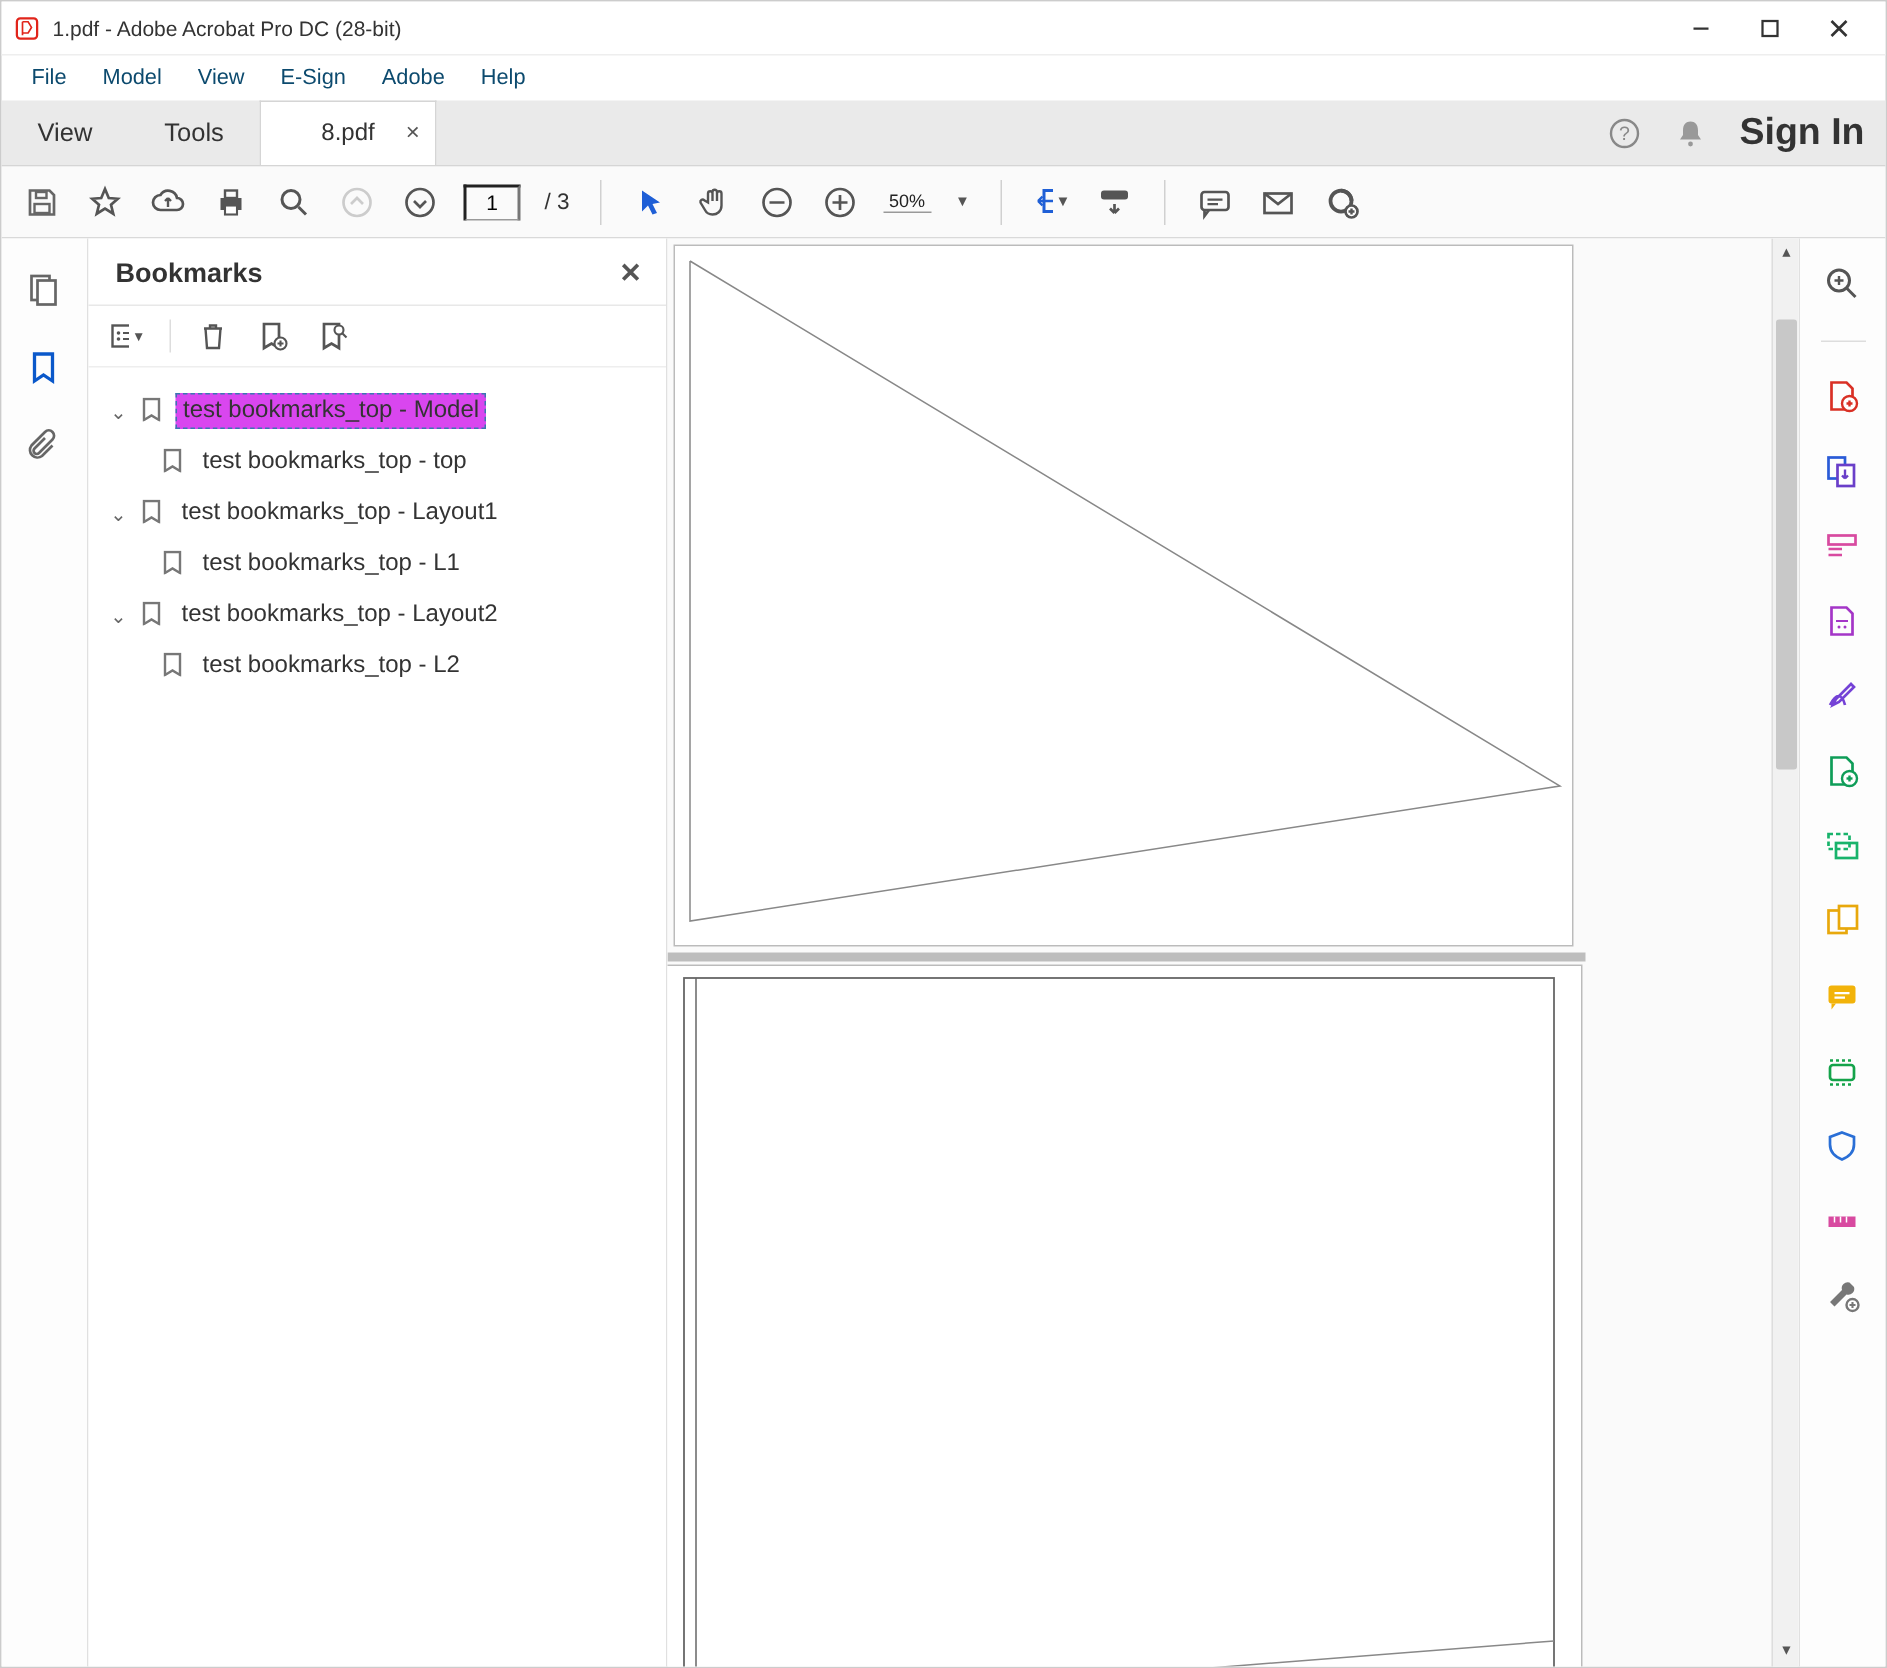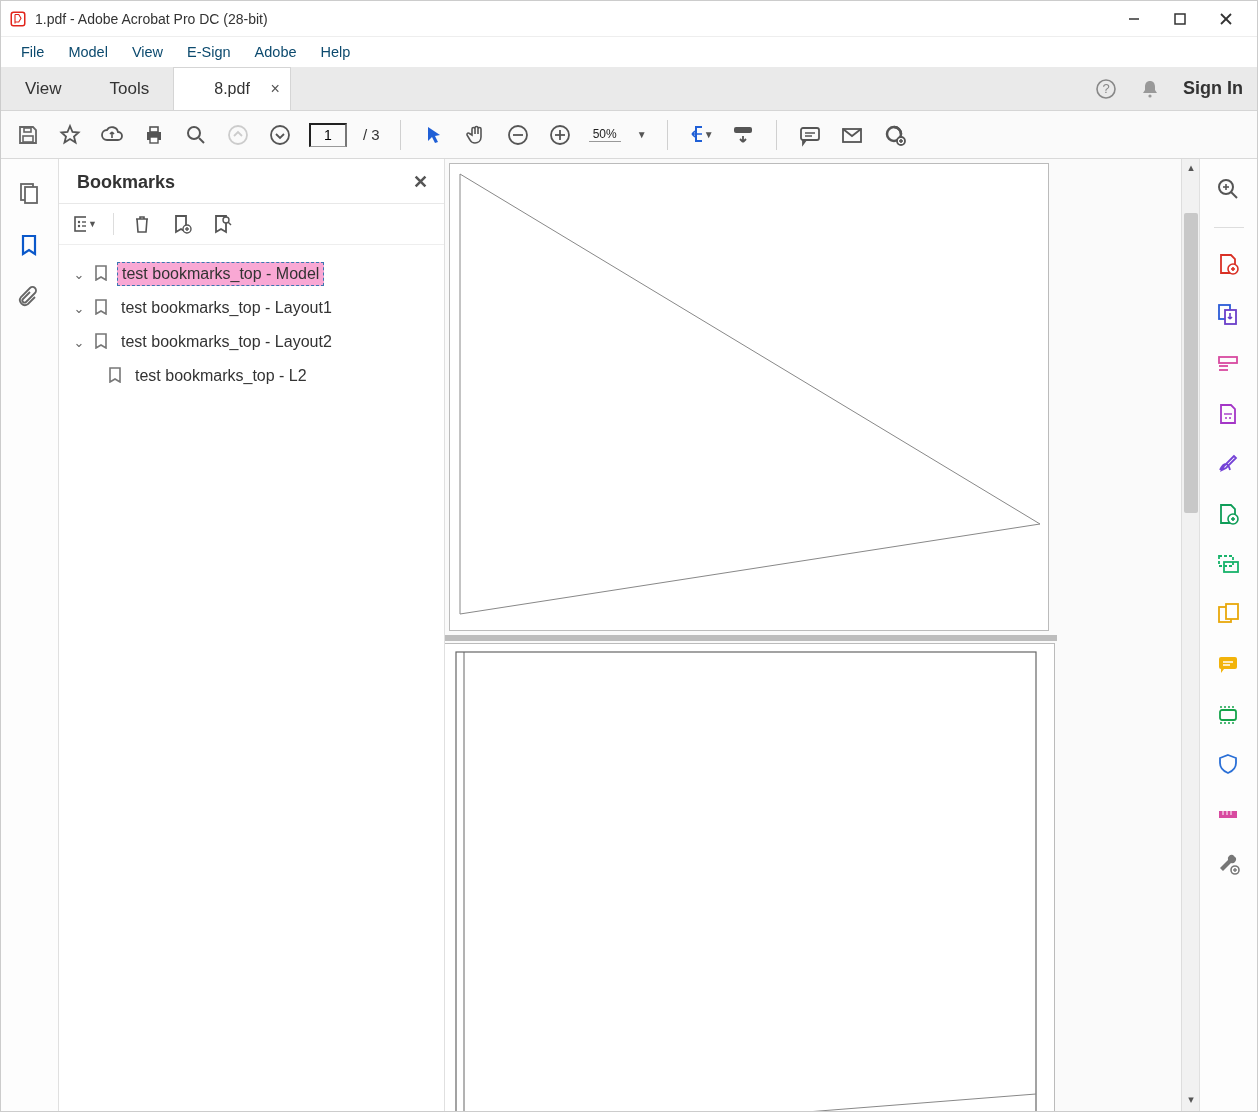--- a/index.html
+++ b/index.html
@@ -10,21 +10,21 @@
 .titlebar .spacer{flex:1;}
 .winbtn{width:46px;height:32px;display:flex;align-items:center;justify-content:center;font-size:14px;color:#333;}
 .menubar { height:30px; display:flex; align-items:center; padding:0 10px; gap:4px; }
 .menubar .mitem{ padding:4px 10px; font-size:14.5px; color:#0c4a6e;}
 .tabbar { height:44px; background:#eaeaea; display:flex; align-items:stretch; border-bottom:1px solid #d5d5d5;}
 .tabbar .hometab{ padding:0 24px; display:flex;align-items:center; font-size:17px; color:#333;}
 .tabbar .doctab{ background:#fff; border-top:1px solid #d5d5d5;border-left:1px solid #d5d5d5;border-right:1px solid #d5d5d5; padding:0 40px 0 40px; display:flex;align-items:center; font-size:16px; color:#333; position:relative;}
 .tabbar .doctab .closex{ position:absolute; right:10px; top:12px; font-size:16px; color:#555;}
 .tabbar .rightarea{margin-left:auto;display:flex;align-items:center;padding:0 14px;gap:22px;}
 .ricon{width:22px;height:22px;display:flex;align-items:center;justify-content:center;color:#777;}
-.signin{font-size:18px;font-weight:600;color:#333;}
+.signin{font-size:25px;font-weight:600;color:#333;}
 .toolbar{height:48px;background:#fafafa;border-bottom:1px solid #d9d9d9;display:flex;align-items:center;padding:0 14px;gap:16px;}
 .ticon{width:26px;height:26px;display:flex;align-items:center;justify-content:center;color:#555;}
 .tsep{width:1px;height:30px;background:#d0d0d0;margin:0 4px;}
 .pagebox{width:38px;height:24px;text-align:center;font-size:14px;border-bottom:1px solid #999;background:transparent;}
 .pagefrac{font-size:15px;color:#333;}
 .zoomtxt{font-size:12px;color:#222;border-bottom:1px solid #999;padding:0 4px;}
 .zoomdd{font-size:10px;color:#555;}
 .mainarea{display:flex;height:calc(1112px - 36px - 30px - 44px - 48px);}
 .leftrail{width:58px;background:#fdfdfd;border-right:1px solid #e0e0e0;display:flex;flex-direction:column;align-items:center;gap:26px;padding-top:22px;}
 .lricon{width:26px;height:26px;color:#666;}
@@ -34,21 +34,21 @@
 .bmheader .bmtitle{font-size:18px;color:#333;flex:1;}
 .bmheader .bmclose{font-size:18px;color:#555;}
 .bmtoolbar{display:flex;align-items:center;padding:8px 14px;gap:16px;border-bottom:1px solid #eee;}
 .bmticon{width:24px;height:24px;color:#555;display:flex;align-items:center;justify-content:center;}
 .bmtsep{width:1px;height:22px;background:#ddd;}
 .bmtree{padding:12px 8px;font-size:16px;color:#333;}
 .bmrow{display:flex;align-items:center;height:34px;gap:6px;padding-left:4px;}
 .bmchev{width:16px;text-align:center;color:#666;font-size:13px;}
 .bmicon{width:18px;height:18px;color:#777;}
 .bmlabel{padding:2px 4px;}
-.bmlabel.sel{background:#f9a8d4;border:1px dashed #3a76b1;}
+.bmlabel.sel{background:#d946ef;border:1px dashed #3a76b1;}
 .bmchild{padding-left:40px;}
 .docview{flex:1;background:#fafafa;position:relative;overflow:hidden;}
 .page{position:absolute;background:#fff;border:1px solid #bbb;}
 .page1{left:4px;top:4px;width:600px;height:468px;}
 .page2{left:-10px;top:484px;width:620px;height:500px;}
 .vscroll{position:absolute;right:0;top:0;width:18px;height:100%;background:#f1f1f1;border-left:1px solid #ddd;}
 .vscroll .thumb{position:absolute;left:2px;width:14px;background:#c8c8c8;border-radius:2px;}
 .vscroll .arrow{position:absolute;left:0;width:18px;height:18px;text-align:center;font-size:11px;color:#555;}
 .rightrail{width:58px;background:#fdfdfd;border-left:1px solid #e0e0e0;display:flex;flex-direction:column;align-items:center;gap:24px;padding-top:18px;}
 .rr{width:26px;height:26px;}
@@ -291,28 +291,44 @@
     <div class="bmtree">
       <div class="bmrow">
         <span class="bmchev">⌄</span>
         <span class="bmicon">
             <svg width="16" height="16">
               <path d="M3 1h10v14l-5-3-5 3z" fill="none" stroke="#777" stroke-width="1.6"></path>
             </svg>
           </span>
         <span class="bmlabel sel">test bookmarks_top - Model</span>
       </div>
+      <div class="bmrow bmchild">
+        <span class="bmicon">
+            <svg width="16" height="16">
+              <path d="M3 1h10v14l-5-3-5 3z" fill="none" stroke="#777" stroke-width="1.6"></path>
+            </svg>
+          </span>
+        <span class="bmlabel">test bookmarks_top - top</span>
+      </div>
       <div class="bmrow">
         <span class="bmchev">⌄</span>
         <span class="bmicon">
             <svg width="16" height="16">
               <path d="M3 1h10v14l-5-3-5 3z" fill="none" stroke="#777" stroke-width="1.6"></path>
             </svg>
           </span>
         <span class="bmlabel">test bookmarks_top - Layout1</span>
+      </div>
+      <div class="bmrow bmchild">
+        <span class="bmicon">
+            <svg width="16" height="16">
+              <path d="M3 1h10v14l-5-3-5 3z" fill="none" stroke="#777" stroke-width="1.6"></path>
+            </svg>
+          </span>
+        <span class="bmlabel">test bookmarks_top - L1</span>
       </div>
       <div class="bmrow">
         <span class="bmchev">⌄</span>
         <span class="bmicon">
             <svg width="16" height="16">
               <path d="M3 1h10v14l-5-3-5 3z" fill="none" stroke="#777" stroke-width="1.6"></path>
             </svg>
           </span>
         <span class="bmlabel">test bookmarks_top - Layout2</span>
       </div>

